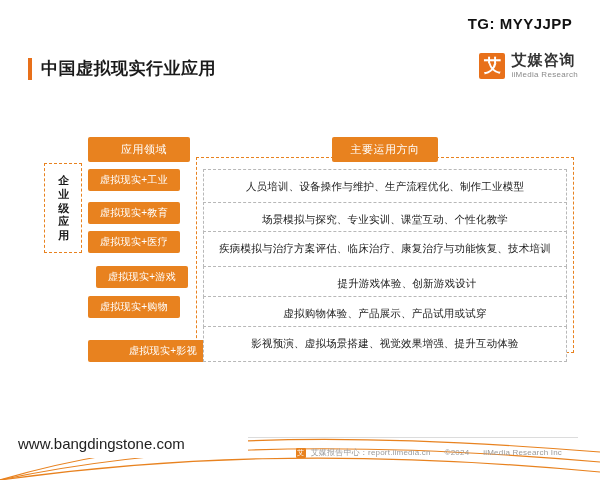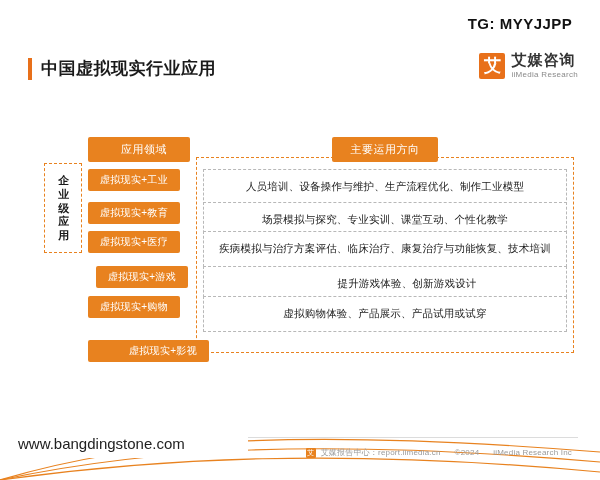--- a/index.html
+++ b/index.html
@@ -204,21 +204,21 @@
     background: #e8821f;
     color: #fff;
     font-size: 7px;
     display: flex;
     align-items: center;
     justify-content: center;
     margin-right: 5px;
     border-radius: 1px;
   }
   .footer-seg { margin-right: 14px; }
-  .footer-seg:last-child { margin-right: 6px; }
+  .footer-seg:last-child { margin-right: 16px; }
 
   
   .url-banner {
     position: absolute;
     left: 0;
     bottom: 22px;
     width: 248px;
     height: 30px;
     background: #ffffff;
     color: #222222;
@@ -280,20 +280,21 @@
   <div class="cat-btn" style="top:231px;">虚拟现实+医疗</div>
   <div class="row-box" style="top:231px;">疾病模拟与治疗方案评估、临床治疗、康复治疗与功能恢复、技术培训</div>
 
   <div class="cat-btn" style="top:266px;margin-left:8px;">虚拟现实+游戏</div>
   <div class="row-box" style="top:266px;padding-left:44px;">提升游戏体验、创新游戏设计</div>
 
   <div class="cat-btn" style="top:296px;">虚拟现实+购物</div>
   <div class="row-box" style="top:296px;">虚拟购物体验、产品展示、产品试用或试穿</div>
 
   <div class="cat-btn" style="top:340px;padding-left:29px;">虚拟现实+影视</div>
+  <div class="row-box" style="top:326px;">影视预演、虚拟场景搭建、视觉效果增强、提升互动体验</div>
 
   <div class="footer"></div>
   <div class="footer-row">
     <div class="footer-mark">艾</div>
     <span class="footer-seg">艾媒报告中心：report.iimedia.cn</span>
     <span class="footer-seg">©2024</span>
     <span class="footer-seg">iiMedia Research Inc</span>
   </div>
 
   <div class="tg-watermark">TG: MYYJJPP</div>

